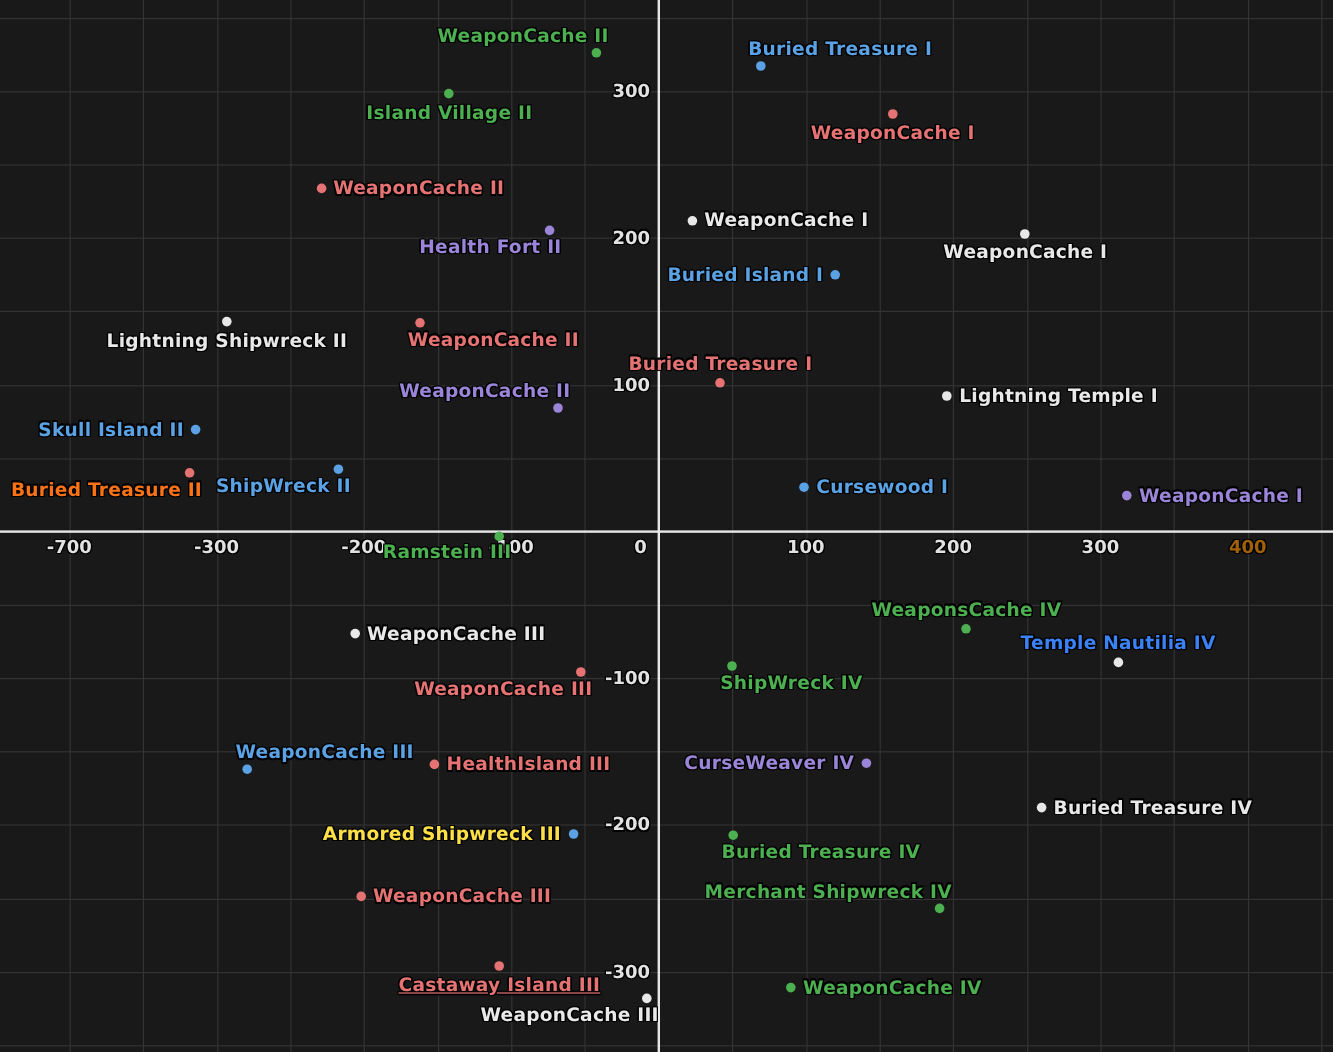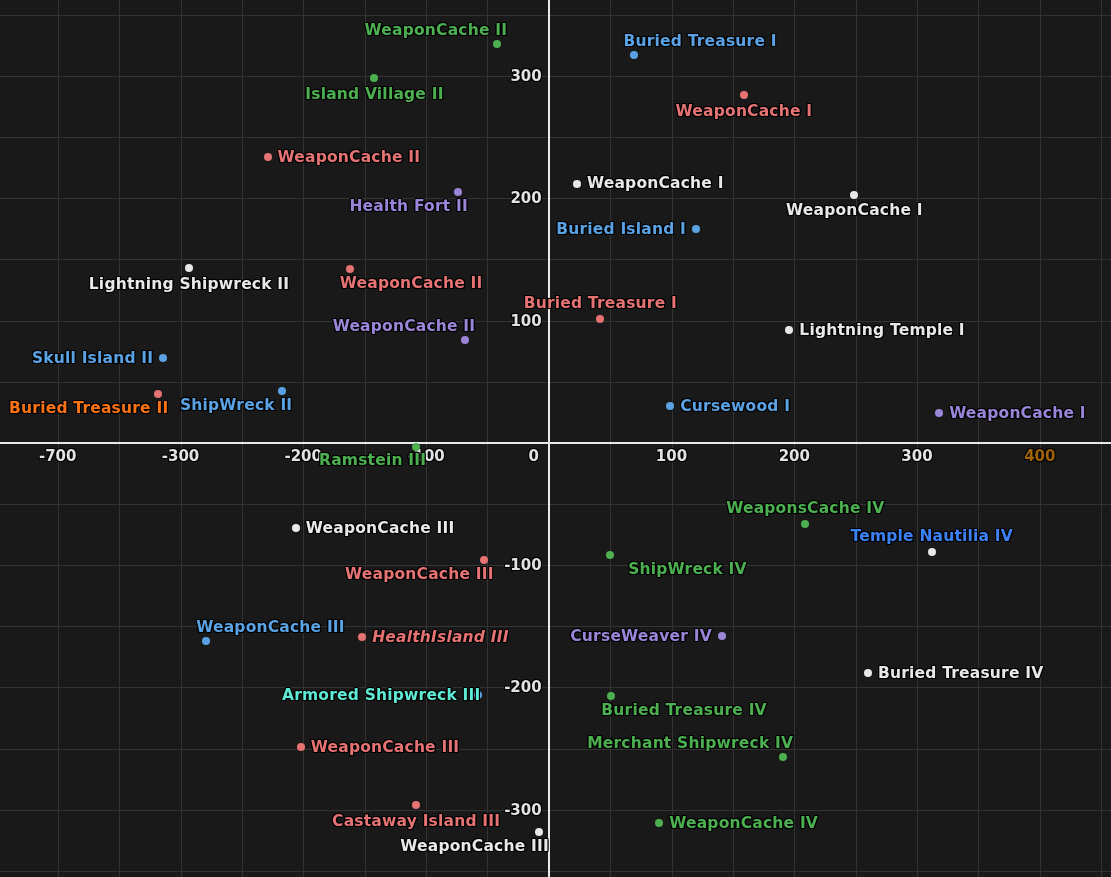--- a/index.html
+++ b/index.html
@@ -174,37 +174,37 @@
       <div class="point-label" style="color: rgb(76, 175, 80); left: 426.165px; top: 451.45px; transform: translate(-100%, 0px);">Ramstein III</div>
       <div class="point-dot" style="left: 805.3px; top: 523.5px; background: rgb(76, 175, 80);"></div>
       <div class="point-label" style="color: rgb(76, 175, 80); left: 805.322px; top: 516.509px; transform: translate(-50%, -100%);">WeaponsCache IV</div>
       <div class="point-dot" style="left: 931.8px; top: 551.6px; background: rgb(232, 232, 232);"></div>
       <div class="point-label" style="color: #3b82f6; left: 931.767px; top: 544.642px; transform: translate(-50%, -100%);">Temple Nautilia IV</div>
       <div class="point-dot" style="left: 295.9px; top: 528.4px; background: rgb(232, 232, 232);"></div>
       <div class="point-label" style="color: rgb(232, 232, 232); left: 305.857px; top: 528.402px; transform: translate(0px, -50%);">WeaponCache III</div>
       <div class="point-dot" style="left: 483.7px; top: 560.2px; background: rgb(229, 115, 115);"></div>
       <div class="point-label" style="color: rgb(229, 115, 115); left: 493.684px; top: 565.204px; transform: translate(-100%, 0px);">WeaponCache III</div>
       <div class="point-dot" style="left: 610.1px; top: 555.3px; background: rgb(76, 175, 80);"></div>
-      <div class="point-label" style="color: rgb(76, 175, 80); left: 600.129px; top: 560.311px; transform: translate(0px, 0px); margin-left: 28px;">ShipWreck IV</div>
+      <div class="point-label" style="color: rgb(76, 175, 80); left: 600.129px; top: 560.311px; transform: translate(0px, 0px);">ShipWreck IV</div>
       <div class="point-dot" style="left: 206.2px; top: 640.9px; background: rgb(90, 162, 228);"></div>
       <div class="point-label" style="color: rgb(90, 162, 228); left: 196.241px; top: 635.932px; transform: translate(0px, -100%);">WeaponCache III</div>
       <div class="point-dot" style="left: 362.1px; top: 637.3px; background: rgb(229, 115, 115);"></div>
-      <div class="point-label" style="color: rgb(229, 115, 115); left: 372.149px; top: 637.262px; transform: translate(0px, -50%); font-style: italic;">HealthIsland III</div>
+      <div class="point-label" style="color: rgb(229, 115, 115); left: 372.149px; top: 637.262px; transform: translate(0px, -50%);">HealthIsland III</div>
       <div class="point-dot" style="left: 721.8px; top: 636px; background: rgb(155, 133, 216);"></div>
       <div class="point-label" style="color: rgb(155, 133, 216); left: 711.843px; top: 636.039px; transform: translate(-100%, -50%);">CurseWeaver IV</div>
       <div class="point-dot" style="left: 867.9px; top: 672.7px; background: rgb(232, 232, 232);"></div>
       <div class="point-label" style="color: rgb(232, 232, 232); left: 877.93px; top: 672.734px; transform: translate(0px, -50%);">Buried Treasure IV</div>
       <div class="point-dot" style="left: 477.5px; top: 694.8px; background: rgb(90, 162, 228);"></div>
-      <div class="point-label" style="color: #5eead4; left: 467.546px; top: 694.75px; transform: translate(-100%, -50%); margin-left: 13px;">Armored Shipwreck III</div>
+      <div class="point-label" style="color: #fde047; left: 467.546px; top: 694.75px; transform: translate(-100%, -50%);">Armored Shipwreck III</div>
       <div class="point-dot" style="left: 611.4px; top: 696px; background: rgb(76, 175, 80);"></div>
       <div class="point-label" style="color: rgb(76, 175, 80); left: 601.357px; top: 700.974px; transform: translate(0px, 0px);">Buried Treasure IV</div>
       <div class="point-dot" style="left: 783.2px; top: 757.1px; background: rgb(76, 175, 80);"></div>
       <div class="point-label" style="color: rgb(76, 175, 80); left: 793.224px; top: 752.131px; transform: translate(-100%, -100%);">Merchant Shipwreck IV</div>
       <div class="point-dot" style="left: 300.8px; top: 747.3px; background: rgb(229, 115, 115);"></div>
       <div class="point-label" style="color: rgb(229, 115, 115); left: 310.768px; top: 747.346px; transform: translate(0px, -50%);">WeaponCache III</div>
       <div class="point-dot" style="left: 416.2px; top: 804.8px; background: rgb(229, 115, 115);"></div>
-      <div class="point-label" style="color: rgb(229, 115, 115); left: 416.165px; top: 811.834px; transform: translate(-50%, 0px);">Castaway Island III</div>
+      <div class="point-label" style="color: rgb(229, 115, 115); left: 416.165px; top: 811.834px; transform: translate(-50%, 0px); text-decoration: underline;">Castaway Island III</div>
       <div class="point-dot" style="left: 659.2px; top: 823.2px; background: rgb(76, 175, 80);"></div>
       <div class="point-label" style="color: rgb(76, 175, 80); left: 669.234px; top: 823.181px; transform: translate(0px, -50%);">WeaponCache IV</div>
       <div class="point-dot" style="left: 538.9px; top: 831.7px; background: rgb(232, 232, 232);"></div>
       <div class="point-label" style="color: rgb(232, 232, 232); left: 548.927px; top: 836.743px; transform: translate(-100%, 0px);">WeaponCache III</div>
     </div>
 </div>
 
 </body></html>

